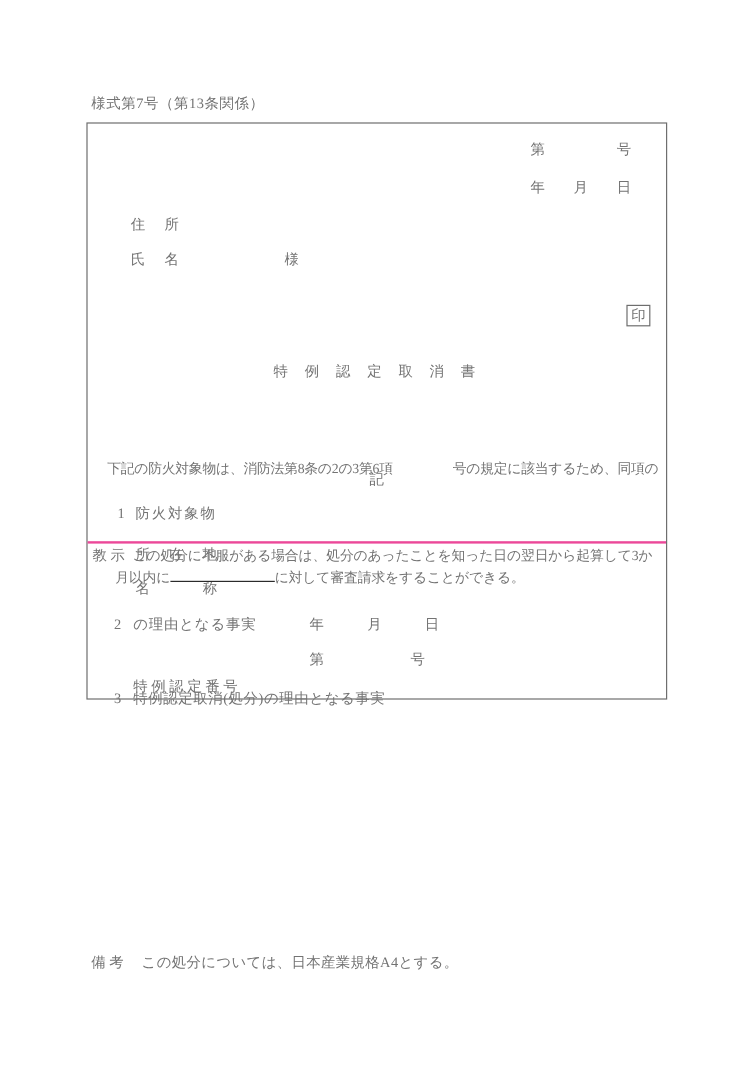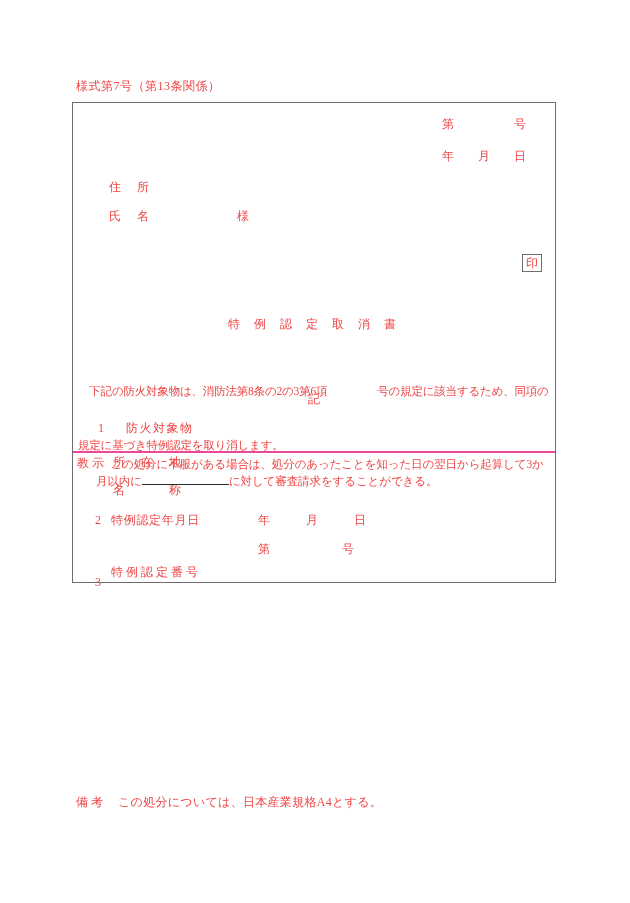--- a/index.html
+++ b/index.html
@@ -1,50 +1,50 @@
 <!DOCTYPE html>
 <html><head>
 <meta charset="utf-8">
 <style>
   html,body{margin:0;padding:0;background:#ffffff;}
   .page{
     position:relative;
     width:630px;height:903px;
     background:#ffffff;
     font-family:"Liberation Serif","DejaVu Serif",serif;
-    color:#ef4444;
+    color:#737373;
     overflow:hidden;
   }
   .abs{position:absolute;line-height:1.25;font-size:12px;white-space:pre;}
   .form-label{left:76px;top:79px;letter-spacing:0.5px;}
   .main-box{
     position:absolute;left:72px;top:102px;width:484px;height:481px;
     border:1px solid #6e6e6e;box-sizing:border-box;
   }
   .doc-number{left:369px;top:14px;}
   .date-line{left:369px;top:46px;}
   .address-line{left:36px;top:77px;letter-spacing:2px;}
   .name-line{left:36px;top:106px;letter-spacing:2px;}
   .honorific{left:164px;top:106px;}
   .seal{
     left:449px;top:151px;
     border:1px solid #6e6e6e;
     padding:2px 3px;line-height:1;font-size:12px;
   }
   .doc-title{
-    left:0;top:214px;width:100%;text-align:center;
+    left:0;top:199px;width:100%;text-align:center;
     letter-spacing:14px;padding-left:10px;box-sizing:border-box;
   }
   .body-para{left:5px;top:243px;width:476px;font-size:11.5px;line-height:18px;letter-spacing:-0.2px;}
   .body-line{white-space:pre;}
   .fill-gap{display:inline-block;width:50px;height:1px;}
   .record-marker{left:0;top:289px;width:100%;text-align:center;}
   .row-num{display:inline-block;}
   .item1{left:25px;top:318px;}
-  .item1 .lbl{margin-left:22px;letter-spacing:1.5px;}
+  .item1 .lbl{margin-left:9px;letter-spacing:1.5px;}
   .loc-line{left:40px;top:352px;letter-spacing:2px;}
   .nm-line{left:40px;top:380px;letter-spacing:2px;}
   .item2a-label{left:38px;top:410px;letter-spacing:0.7px;}
   .item2a-num{left:22px;top:410px;}
   .item2a-value{left:185px;top:410px;}
   .item2b-label{left:38px;top:462px;letter-spacing:3px;}
   .item2b-value{left:185px;top:439px;}
   .item3-num{left:22px;top:472px;}
   .item3-label{left:38px;top:472px;letter-spacing:0.5px;}
   .gyoji{
@@ -83,39 +83,39 @@
 
     <div class="abs name-line">氏　名</div>
     <div class="abs honorific">様</div>
 
     <div class="abs seal">印</div>
 
     <div class="abs doc-title">特例認定取消書</div>
 
     <div class="abs body-para">
       <div class="body-line"><span>　下記の防火対象物は、消防法第8条の2の3第6項</span><span class="fill-gap"></span><span>号の規定に該当するため、同項の</span></div>
-      <div class="body-line">規定に基づき特例認定を取り消します。</div>
     </div>
 
     <div class="abs record-marker">記</div>
 
     <div class="abs item1"><span class="row-num">1</span><span class="lbl">防火対象物</span></div>
 
     <div class="abs loc-line">所　在　地</div>
 
     <div class="abs nm-line">名　　　称</div>
 
     <div class="abs item2a-num">2</div>
-    <div class="abs item2a-label">特例認定年月日</div>
+    <div class="abs item2a-label">の理由となる事実</div>
     <div class="abs item2a-value">年　　　月　　　日</div>
 
     <div class="abs item2b-label">特例認定番号</div>
     <div class="abs item2b-value">第　　　　　　号</div>
 
     <div class="abs item3-num">3</div>
+    <div class="abs item3-label">特例認定取消(処分)の理由となる事実</div>
 
     <div class="gyoji">
       <div class="gyoji-label">教示</div>
       <div class="gyoji-content">
         <p><span>この処分に不服がある場合は、処分のあったことを知った日の翌日から起算して3か月以内に</span><span class="blank"></span><span>に対して審査請求をすることができる。</span></p>
       </div>
     </div>
 
   </div>
 

